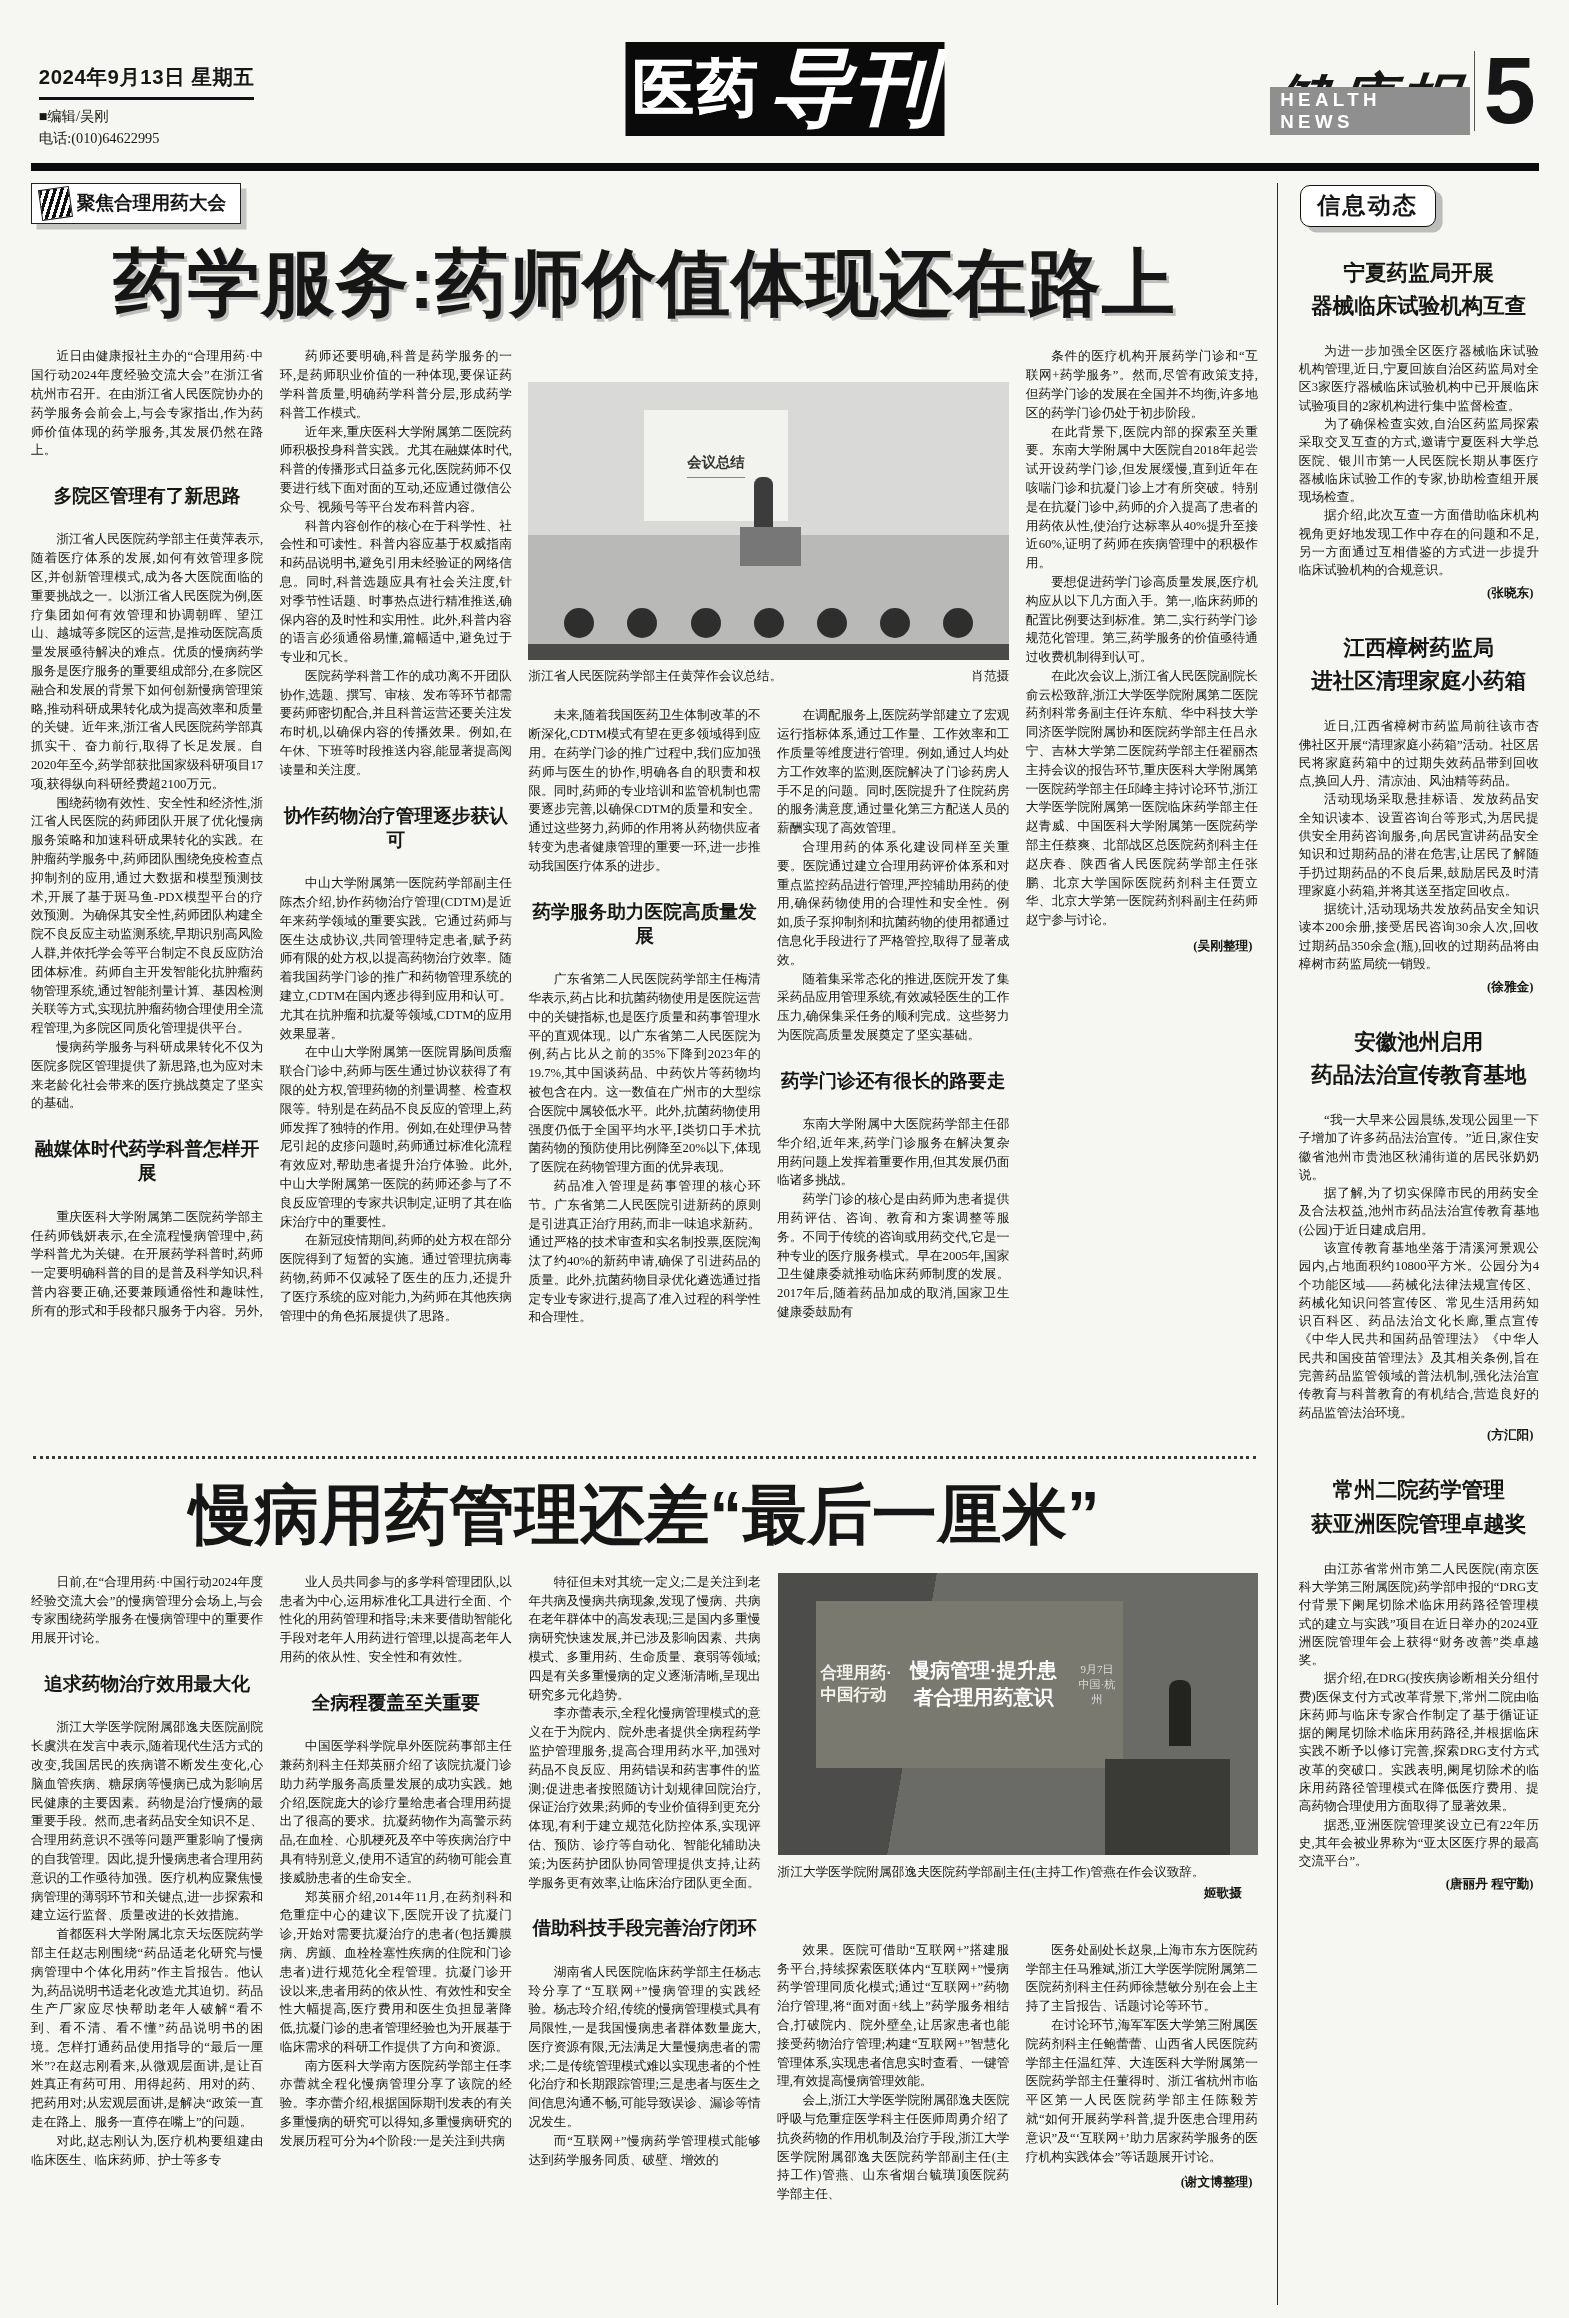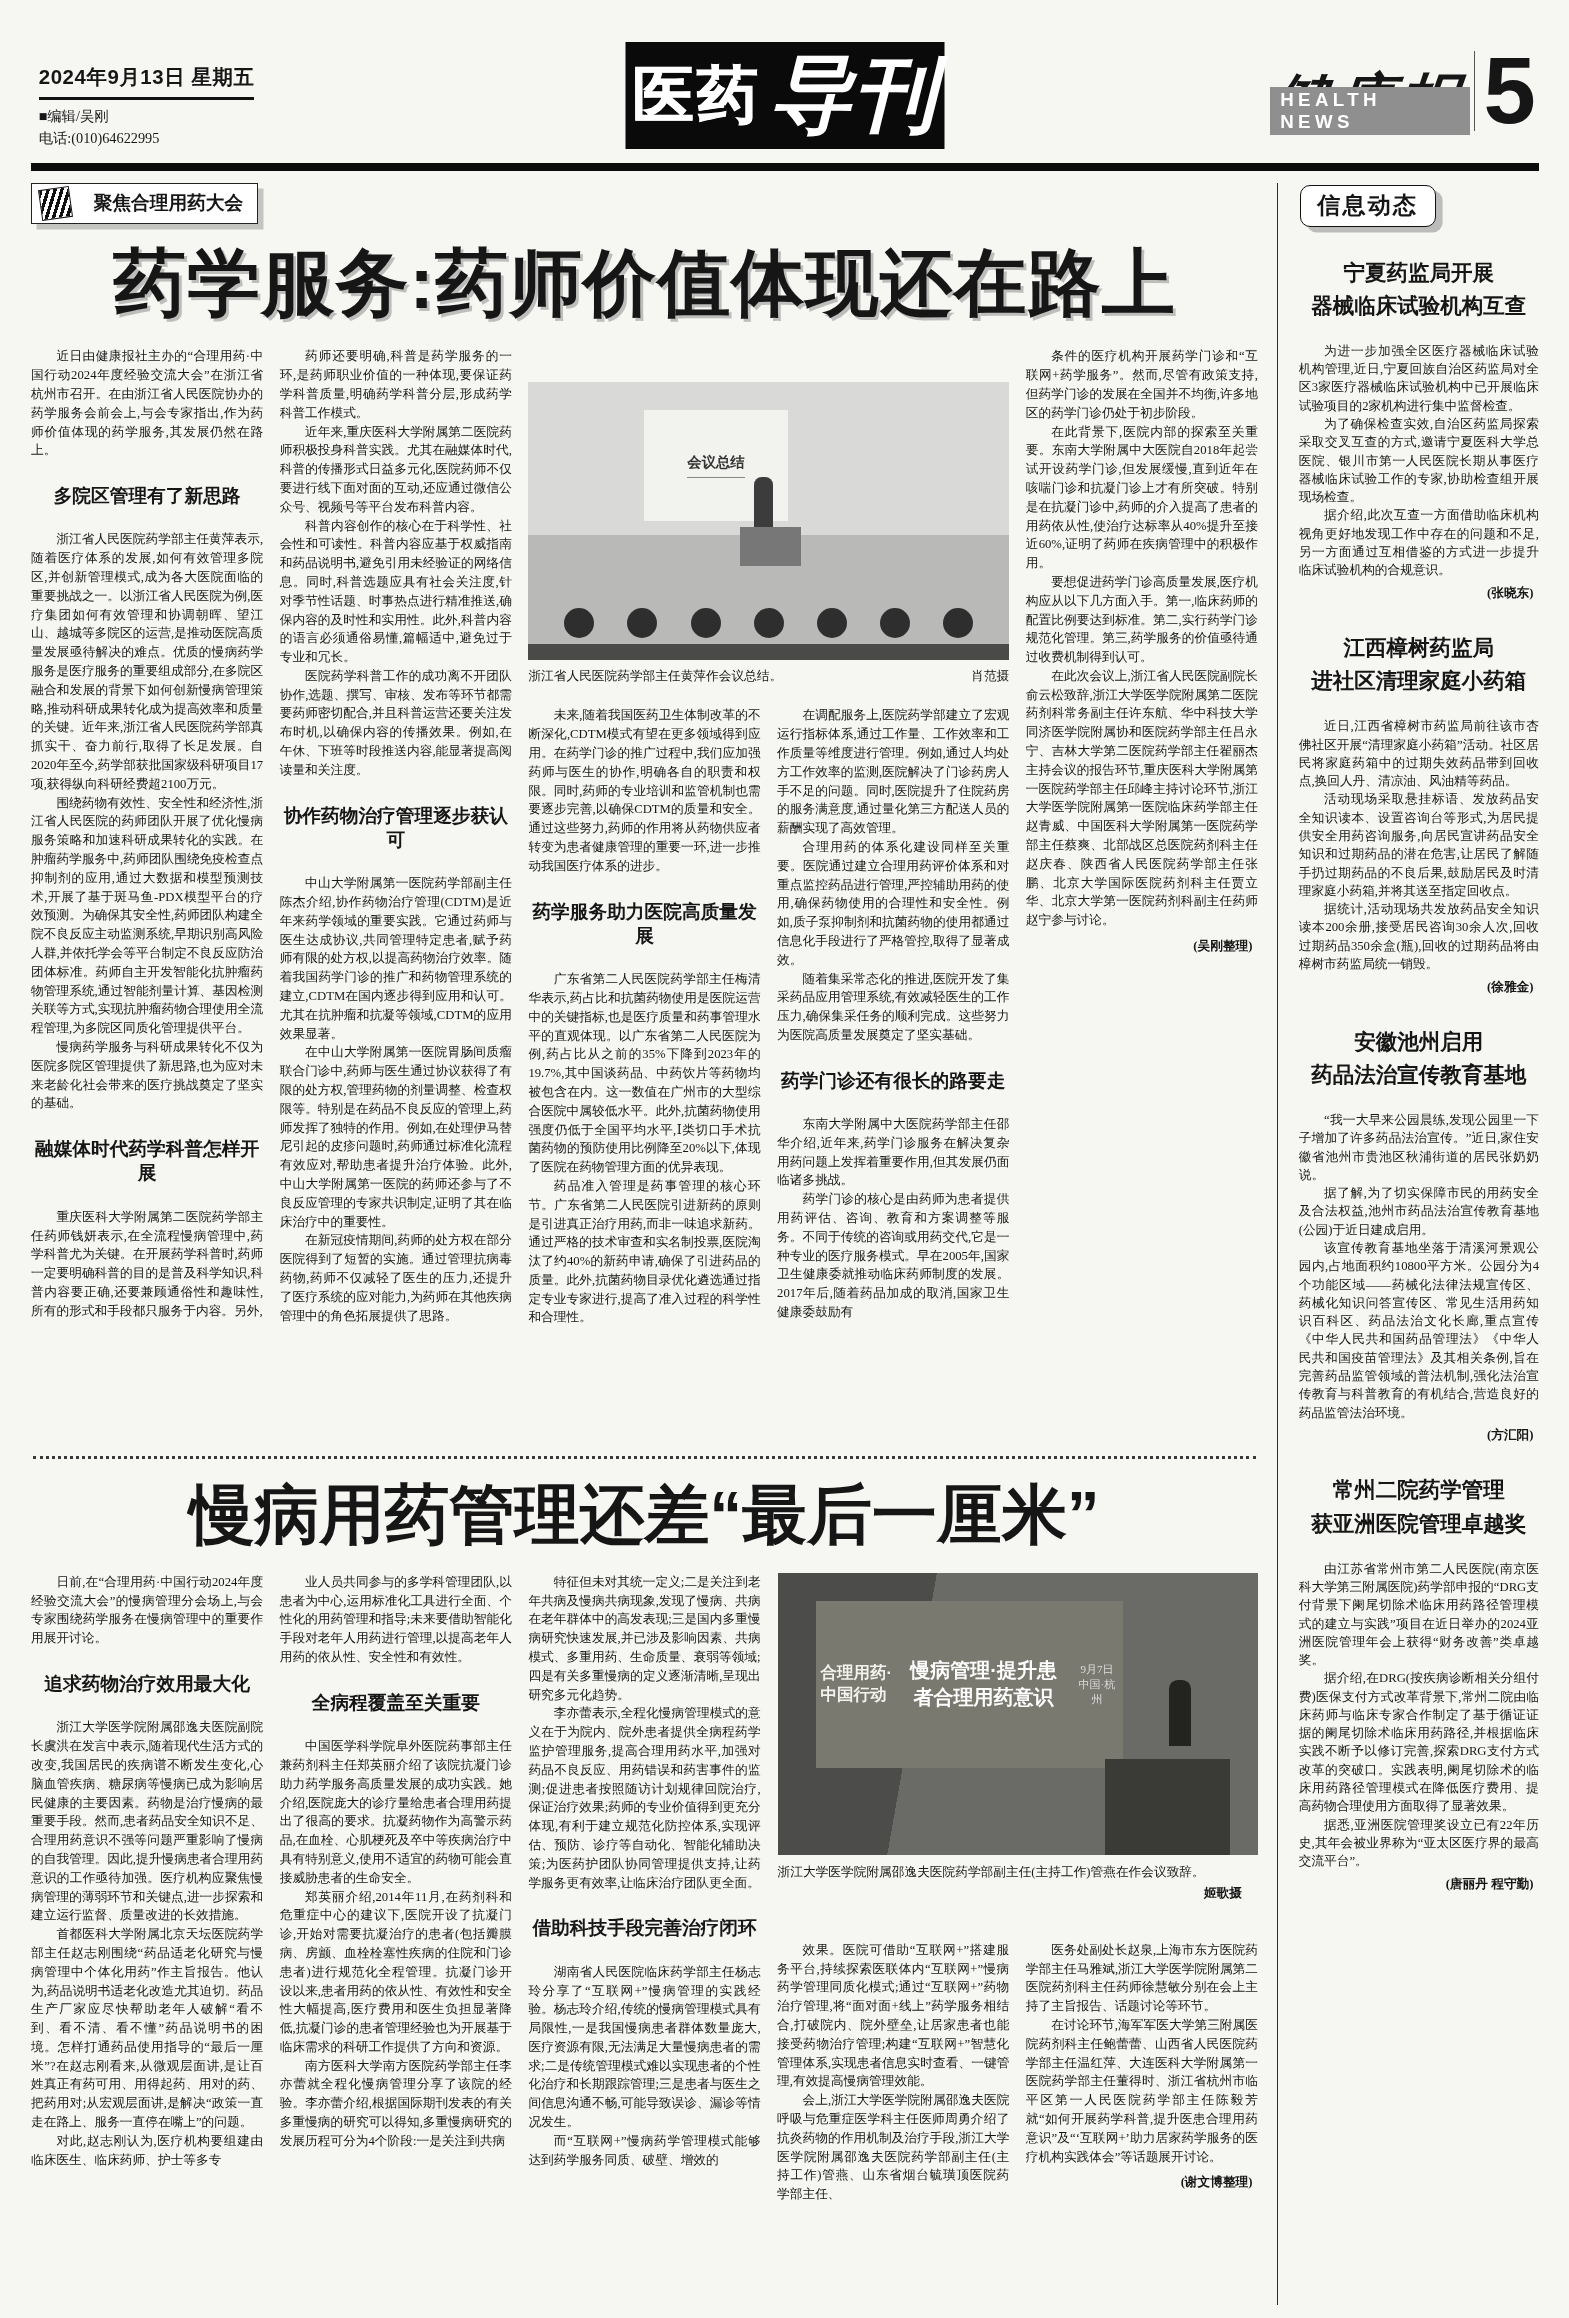--- a/index.html
+++ b/index.html
@@ -10,35 +10,35 @@
     font-family:"Liberation Serif","DejaVu Serif",serif;
     box-sizing:border-box; padding:20px 30px 11px 31px;
   }
   
   .hdr{position:relative; height:139px;}
   .hdr-left{position:absolute; left:7.7px; top:43px;}
   .hdr-date{font-family:"Liberation Sans","DejaVu Sans",sans-serif; font-weight:900; font-size:20.4px; letter-spacing:0.6px; border-bottom:3.9px solid #111; padding-bottom:5.5px; display:inline-block;}
   .hdr-editor{margin-top:7.7px; font-size:14.3px;}
   .hdr-phone{margin-top:3.3px; font-size:14.3px;}
   .banner{position:absolute; left:50%; transform:translateX(-50%); top:22px;
-    width:319px; height:107px; background:#0a0a0a; color:#fff;
+    width:319px; height:94px; background:#0a0a0a; color:#fff;
     display:flex; align-items:center; justify-content:center; gap:7.7px;}
   .banner .b1{font-family:"Liberation Serif",serif; font-weight:900; font-size:61px; letter-spacing:3.3px; -webkit-text-stroke:1.1px #fff; color:#0a0a0a; text-shadow:0 0 0 #fff; color:#fff;}
   .banner .b2{font-family:"Liberation Serif",serif; font-weight:900; font-size:83px; font-style:italic; letter-spacing:1.1px;}
   .hdr-right{position:absolute; right:3.3px; top:31px; display:flex; align-items:flex-end; gap:10px;}
   .masthead{font-family:"Liberation Serif",serif; font-weight:900; font-size:59px; font-style:italic; transform:skewX(-6deg); letter-spacing:5.5px; line-height:1;}
   .mast-5{font-family:"Liberation Sans","DejaVu Sans",sans-serif; font-weight:900; font-size:94px; line-height:.85; border-left:1.7px solid #555; padding-left:8.8px;}
   .healthnews{position:absolute; right:66px; bottom:-4.4px; background:#8f8f8f; color:#fff; font-family:"Liberation Sans",sans-serif; font-weight:900; font-size:18.7px; letter-spacing:4.4px; padding:2.2px 10px;}
   .toprule{height:7.2px; background:#0c0c0c; margin-top:4.4px;}
   
   .cols-wrap{display:flex; margin-top:12px;}
   .mainarea{width:1227px; flex:none;}
   .sidebar{flex:1; border-left:1.7px solid #2b2b2b; margin-left:18.7px; padding-left:21px;}
   
-  .tagbox{display:inline-flex; align-items:center; gap:23px; border:1.1px solid #222; background:#fff; padding:4.4px 14.3px 4.4px 7.7px; box-shadow:5.5px 5.5px 0 #c4c4c2; font-family:"Liberation Sans",sans-serif; font-weight:900; font-size:18.7px;}
+  .tagbox{display:inline-flex; align-items:center; gap:6px; border:1.1px solid #222; background:#fff; padding:4.4px 14.3px 4.4px 7.7px; box-shadow:5.5px 5.5px 0 #c4c4c2; font-family:"Liberation Sans",sans-serif; font-weight:900; font-size:18.7px;}
   .books-icon{width:29px; height:29px; background:
      repeating-linear-gradient(115deg,#111 0 3.3px,#fff 3.3px 6.6px); border:1.1px solid #111; transform:rotate(-8deg);}
   .headline1{font-family:"Liberation Sans","DejaVu Sans",sans-serif; font-weight:900; font-size:73px; letter-spacing:1.1px; text-align:center; margin:18.7px 0 24px 0; line-height:1.1; text-shadow:2.8px 3.3px 0 #bdbdbb;}
   .headline2{font-family:"Liberation Sans","DejaVu Sans",sans-serif; font-weight:900; font-size:65px; text-align:center; margin:20px 0 22px 0; line-height:1.1;}
   
   .article-body{position:relative; display:flex; gap:16.5px;}
   .col{flex:1 1 0; min-width:0;}
   .para{font-size:12.7px; line-height:1.48; text-align:justify; text-indent:2em; margin:0;}
   .subhead{font-family:"Liberation Sans","DejaVu Sans",sans-serif; font-weight:900; font-size:18.7px; text-align:center; margin:24px 0 22px 0; line-height:1.3;}
   .byline{font-size:12.7px; font-weight:bold; text-align:right; margin:7.7px 5.5px 0 0;}

